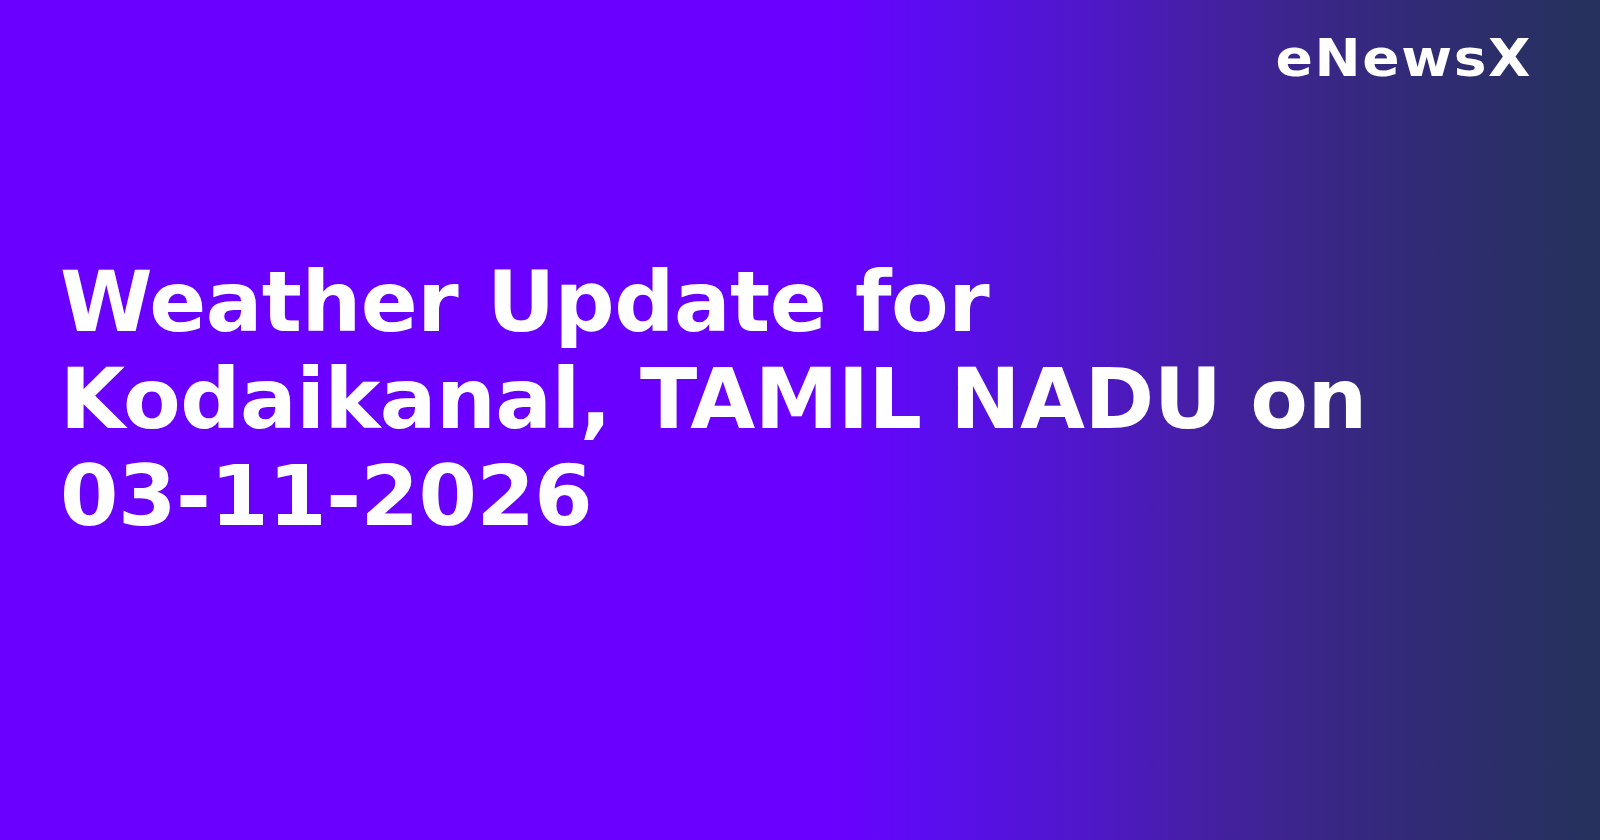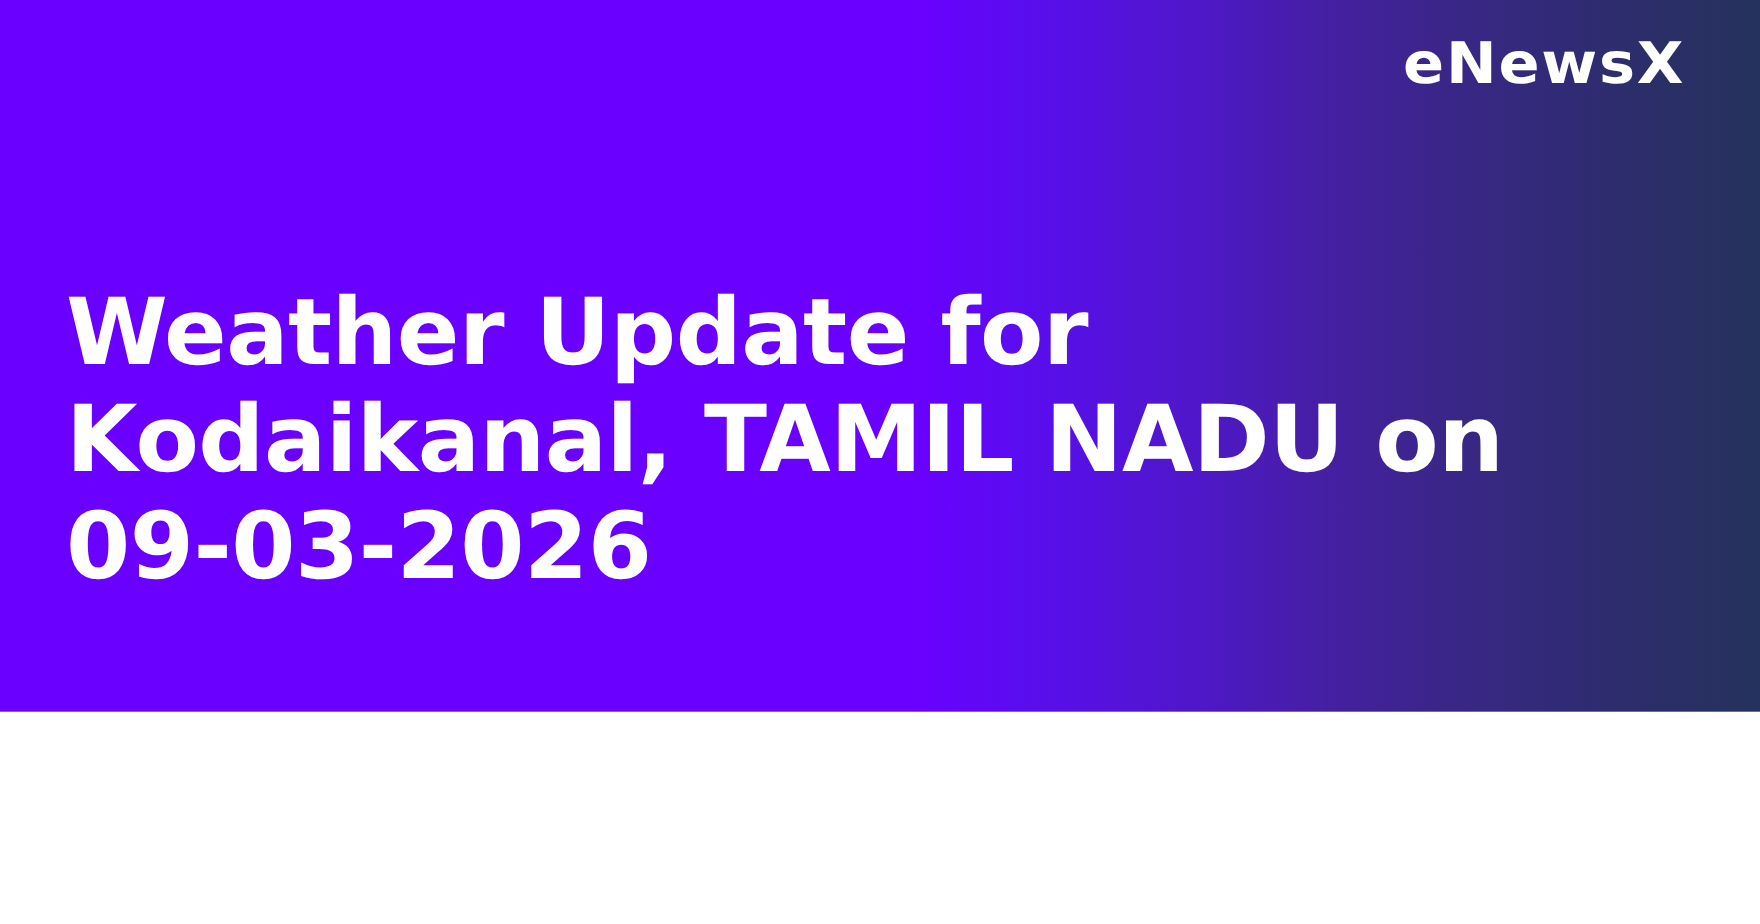--- a/index.html
+++ b/index.html
@@ -11,21 +11,21 @@
     width: 1600px;
     height: 840px;
     overflow: hidden;
     font-family: "DejaVu Sans", sans-serif;
   }
 
   
   .banner {
     position: relative;
     width: 1600px;
-    height: 647px;
+    height: 840px;
     box-sizing: border-box;
     background: linear-gradient(
         90deg,
         #6a00ff 0%,
         #6a00ff 52%,
         #5a0df0 58%,
         #4f17c8 68%,
         #4420a0 76%,
         #3a2688 82%,
         #322a78 88%,
@@ -82,16 +82,16 @@
 
 <div class="banner">
 
   <div class="brand">
     <span class="brand-text">eNewsX</span>
   </div>
 
   <div class="headline-wrap">
     <h1 class="headline">Weather Update for
 Kodaikanal, TAMIL NADU on
-09-03-2026</h1>
+03-11-2026</h1>
   </div>
 
 </div>
 
 </body></html>

